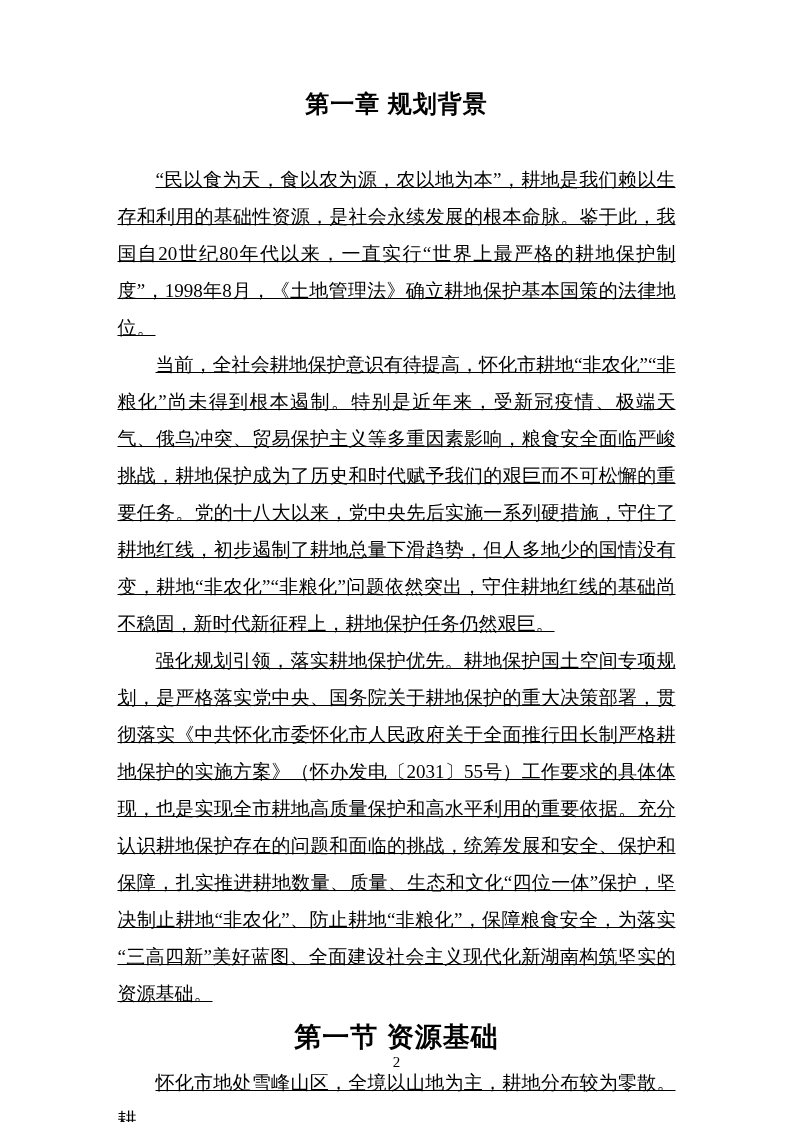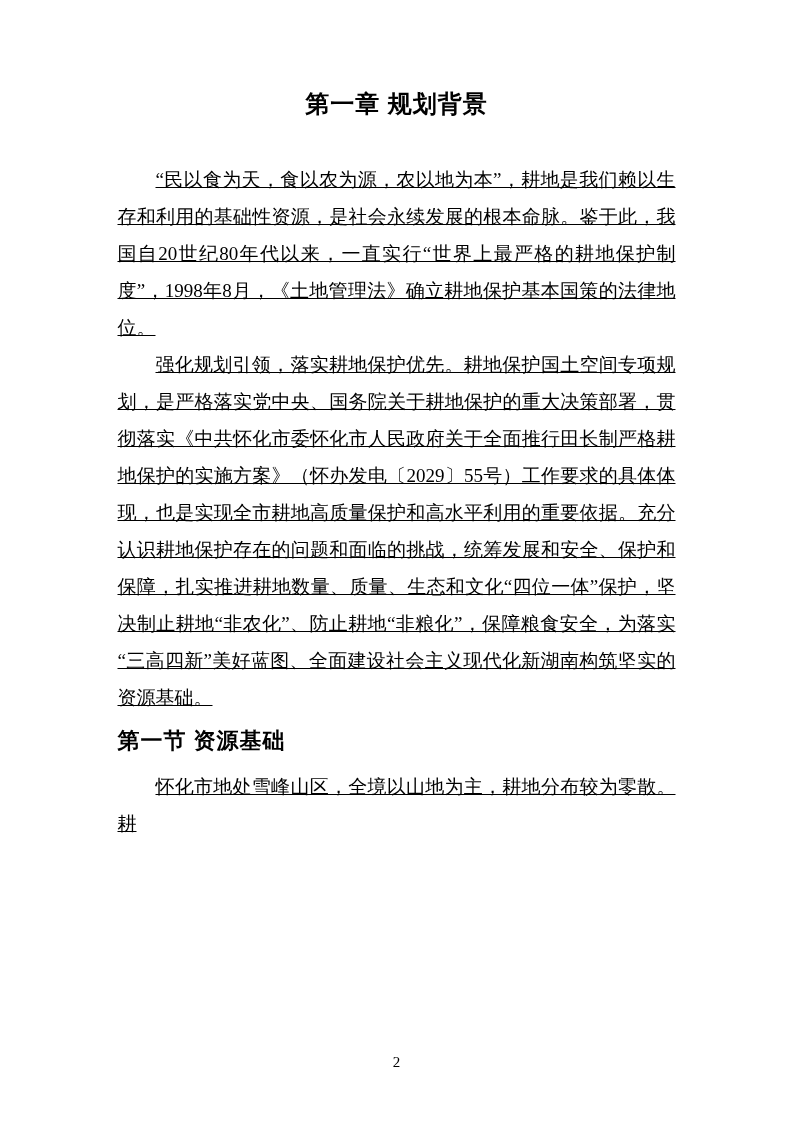--- a/index.html
+++ b/index.html
@@ -37,23 +37,24 @@
     font-size: 19px;
     line-height: 37px;
     text-align: justify;
     text-justify: inter-ideograph;
     text-indent: 2em;
     word-break: break-all;
     text-decoration: underline;
   }
   .section-title {
     margin: 10px 0 12px 0;
+    text-align: center;
     font-family: "Liberation Sans", "DejaVu Sans", sans-serif;
     font-weight: bold;
-    font-size: 22px;
+    font-size: 27px;
     line-height: 30px;
     letter-spacing: 1px;
   }
   .page-number {
     position: absolute;
     left: 0;
     bottom: 52px;
     width: 100%;
     text-align: center;
     font-size: 15px;
@@ -63,21 +64,22 @@
 </head>
 <body>
 
 <div class="page">
   <div class="content">
 
     <h1 class="chapter-title">第一章 规划背景</h1>
 
     <div class="body-text">
       <p class="para">“民以食为天，食以农为源，农以地为本”，耕地是我们赖以生存和利用的基础性资源，是社会永续发展的根本命脉。鉴于此，我国自20世纪80年代以来，一直实行“世界上最严格的耕地保护制度”，1998年8月，《土地管理法》确立耕地保护基本国策的法律地位。</p>
-      <p class="para">强化规划引领，落实耕地保护优先。耕地保护国土空间专项规划，是严格落实党中央、国务院关于耕地保护的重大决策部署，贯彻落实《中共怀化市委怀化市人民政府关于全面推行田长制严格耕地保护的实施方案》（怀办发电〔2029〕55号）工作要求的具体体现，也是实现全市耕地高质量保护和高水平利用的重要依据。充分认识耕地保护存在的问题和面临的挑战，统筹发展和安全、保护和保障，扎实推进耕地数量、质量、生态和文化“四位一体”保护，坚决制止耕地“非农化”、防止耕地“非粮化”，保障粮食安全，为落实“三高四新”美好蓝图、全面建设社会主义现代化新湖南构筑坚实的资源基础。</p>
+      <p class="para">当前，全社会耕地保护意识有待提高，怀化市耕地“非农化”“非粮化”尚未得到根本遏制。特别是近年来，受新冠疫情、极端天气、俄乌冲突、贸易保护主义等多重因素影响，粮食安全面临严峻挑战，耕地保护成为了历史和时代赋予我们的艰巨而不可松懈的重要任务。党的十八大以来，党中央先后实施一系列硬措施，守住了耕地红线，初步遏制了耕地总量下滑趋势，但人多地少的国情没有变，耕地“非农化”“非粮化”问题依然突出，守住耕地红线的基础尚不稳固，新时代新征程上，耕地保护任务仍然艰巨。</p>
+      <p class="para">强化规划引领，落实耕地保护优先。耕地保护国土空间专项规划，是严格落实党中央、国务院关于耕地保护的重大决策部署，贯彻落实《中共怀化市委怀化市人民政府关于全面推行田长制严格耕地保护的实施方案》（怀办发电〔2031〕55号）工作要求的具体体现，也是实现全市耕地高质量保护和高水平利用的重要依据。充分认识耕地保护存在的问题和面临的挑战，统筹发展和安全、保护和保障，扎实推进耕地数量、质量、生态和文化“四位一体”保护，坚决制止耕地“非农化”、防止耕地“非粮化”，保障粮食安全，为落实“三高四新”美好蓝图、全面建设社会主义现代化新湖南构筑坚实的资源基础。</p>
 
       <h2 class="section-title">第一节 资源基础</h2>
 
       <p class="para">怀化市地处雪峰山区，全境以山地为主，耕地分布较为零散。耕</p>
     </div>
   </div>
 
   <div class="page-number">2</div>
 </div>
 

